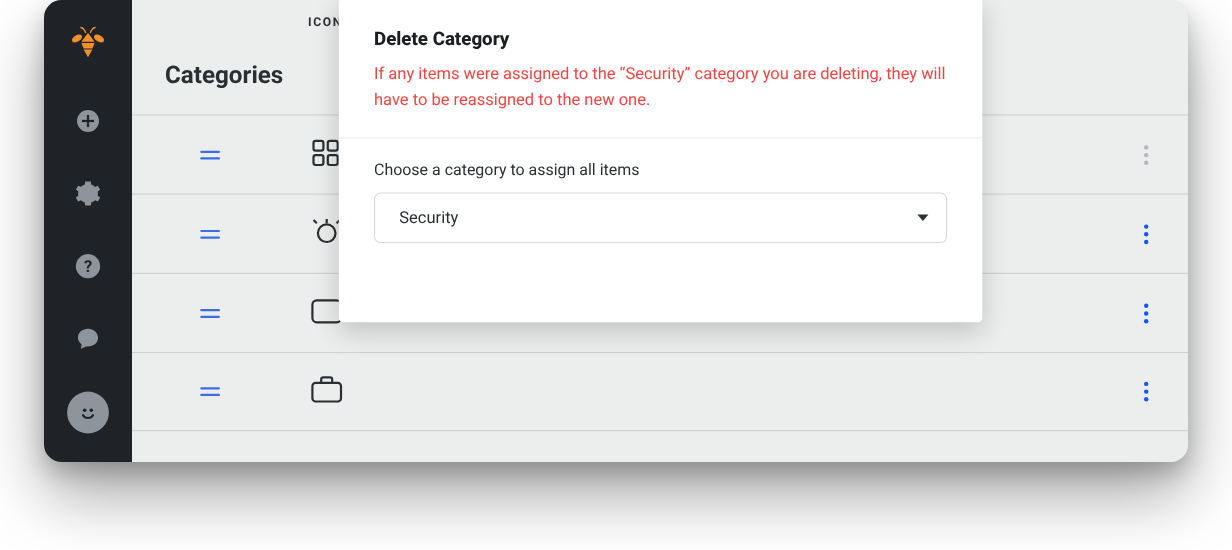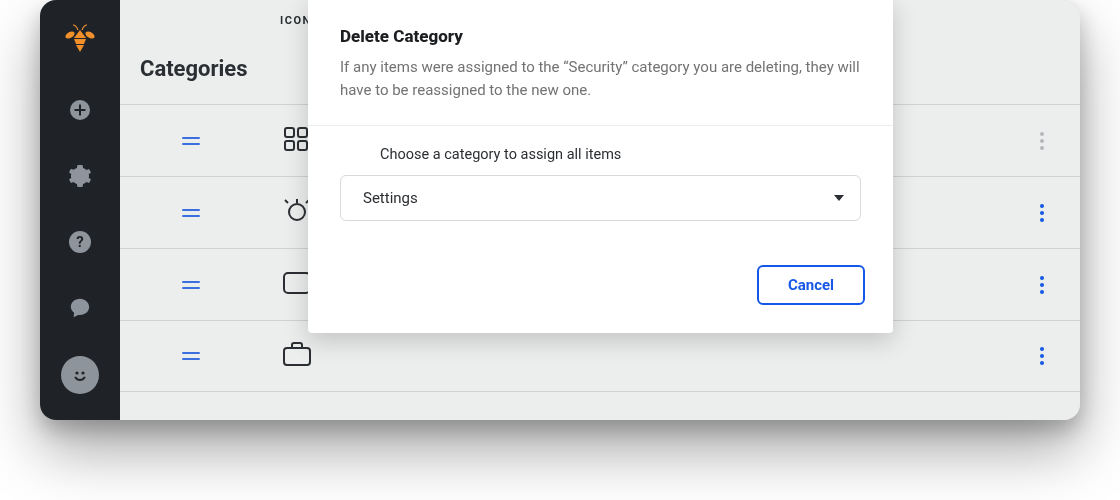--- a/index.html
+++ b/index.html
@@ -41,21 +41,21 @@
     background: #eceded;
     padding: 0;
   }
   .table-headers {
     position:absolute; top: 14px; left: 160px;
     display:flex; gap: 80px;
     font-size: 11px; font-weight: 700; letter-spacing: 1.5px;
     color: #2b2f33;
   }
   .page-title {
-    position:absolute; top: 56px; left: 20px;
+    position:absolute; top: 56px; left: 30px;
     font-size: 22px; font-weight: 700; color: #2b2f33;
   }
   .row {
     position:absolute; left:0; right:0; height: 72px;
     display:flex; align-items:center;
     border-top: 1px solid #cfd1d3;
     padding-left: 62px;
   }
   .row1 { top: 104px; }
   .row2 { top: 176px; border-top: 1px solid #cfd1d3; }
@@ -91,28 +91,28 @@
     padding: 0;
   }
   .modal-header {
     padding: 28px 32px 10px 32px;
   }
   .modal-title {
     font-size: 17px; font-weight: 800; color:#1c1f22;
   }
   .modal-desc {
     padding: 0 32px 22px 32px;
-    font-size: 15px; line-height: 1.55; color:#737373;
+    font-size: 15px; line-height: 1.55; color:#ef4444;
   }
   .modal-sep { height:1px; background:#ededed; }
   .modal-body {
     padding: 20px 32px 10px 32px;
   }
   .field-label {
-    font-size: 14.5px; color:#2b2f33; margin-bottom: 12px; margin-left: 40px;
+    font-size: 14.5px; color:#2b2f33; margin-bottom: 12px;
   }
   .select {
     border:1px solid #d7d9db; border-radius:6px;
     height:46px; display:flex; align-items:center; justify-content:space-between;
     padding: 0 16px 0 22px;
     font-size: 15px; color:#2b2f33;
     cursor:pointer;
   }
   .select .caret {
     width:0; height:0; border-left:5px solid transparent; border-right:5px solid transparent; border-top:6px solid #2b2f33;
@@ -277,24 +277,21 @@
 
   <div class="modal">
     <div class="modal-header">
       <div class="modal-title">Delete Category</div>
     </div>
     <div class="modal-desc">If any items were assigned to the “Security” category you are deleting, they will have to be reassigned to the new one.</div>
     <div class="modal-sep"></div>
     <div class="modal-body">
       <div class="field-label">Choose a category to assign all items</div>
       <div class="select">
-        <span>Settings</span>
+        <span>Security</span>
         <span class="caret"></span>
       </div>
     </div>
     <div class="modal-actions">
-      <div class="btn btn-secondary">
-        <span>Cancel</span>
-      </div>
     </div>
   </div>
 
 </div>
 
 </body></html>

